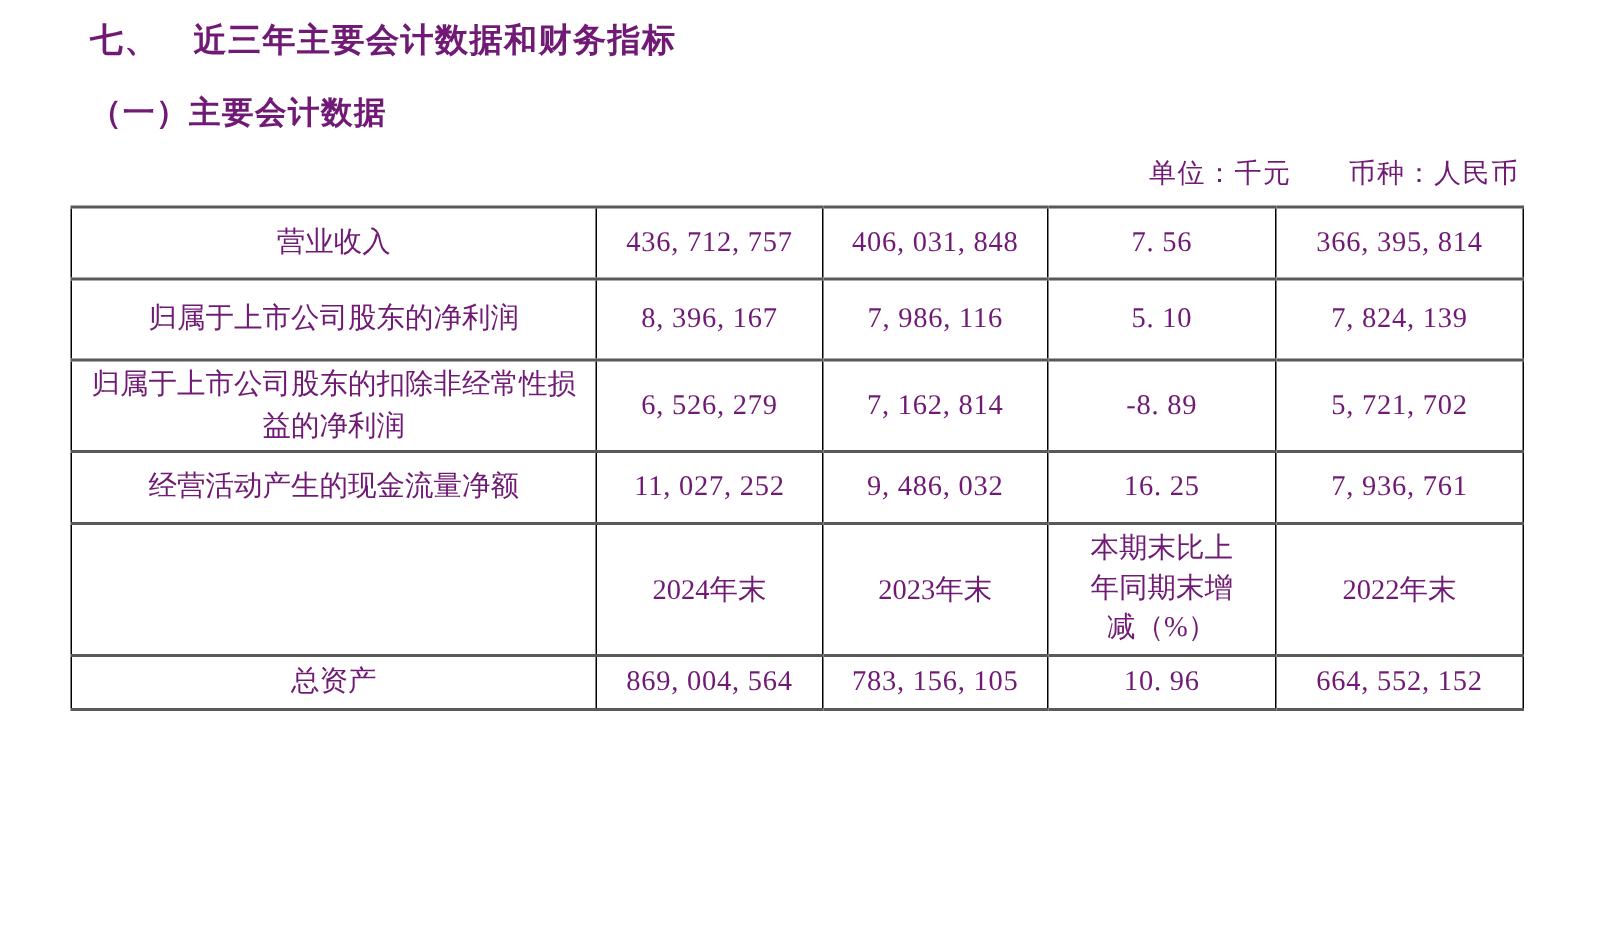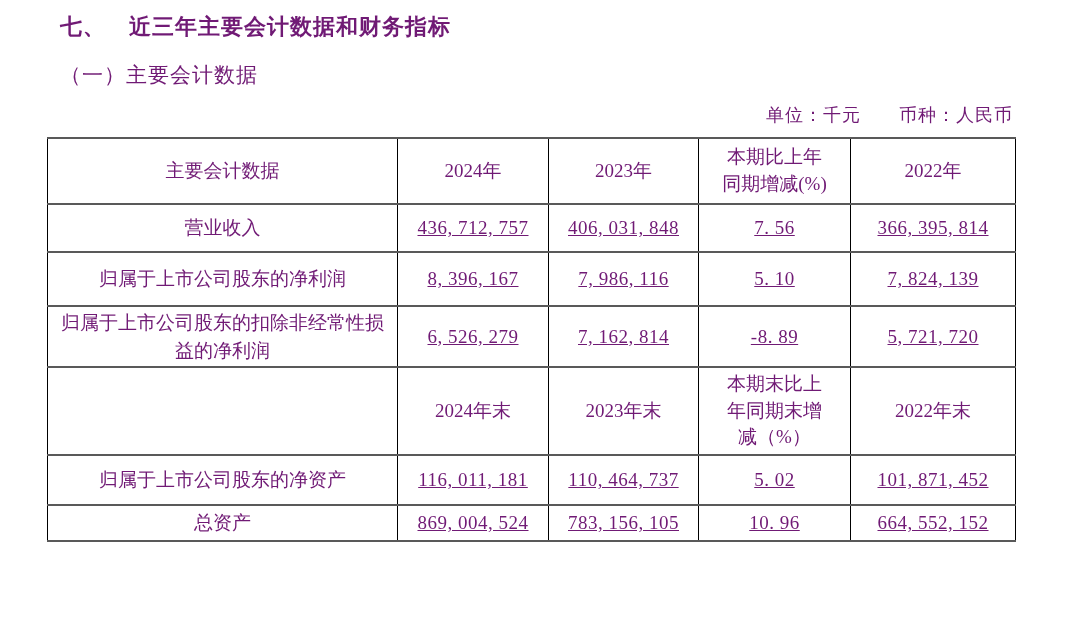--- a/index.html
+++ b/index.html
@@ -10,21 +10,21 @@
     color:#701a75;
     font-family:"Liberation Serif","DejaVu Serif",serif;
     overflow:hidden;
   }
   .h1 {
     position:absolute; left:60px; top:12px;
     font-size:22px; font-weight:bold; letter-spacing:1px;
   }
   .h2 {
     position:absolute; left:60px; top:61px;
-    font-size:21px; font-weight:normal; letter-spacing:1px;
+    font-size:21px; font-weight:bold; letter-spacing:1px;
   }
   .unit-note {
     position:absolute; left:47px; top:103px; width:966px;
     text-align:right; font-size:18px; letter-spacing:1px;font-family:Liberation Serif, serif;
   }
   table.main {
     position:absolute; left:47px; top:137px;
     width:968px;
     border-collapse:collapse;
     table-layout:fixed;
@@ -42,48 +42,40 @@
   }
   table.main { border:1px solid #000; }
   td.label {
     text-align:left;
     padding:2px 10px 2px 12px;
     font-size:21px;
     line-height:1.45;
   }
   td.hdr { font-size:21px; }
   td.chg-hdr { white-space:pre-line; line-height:1.4; }
-  td.num { font-size:19px; letter-spacing:0.5px;text-decoration:underline; }
+  td.num { font-size:19px; letter-spacing:0.5px; }
 </style>
 </head>
 <body>
 
 <div class="page">
 
   <div class="h1">七、　近三年主要会计数据和财务指标</div>
   <div class="h2">（一）主要会计数据</div>
   <div class="unit-note">单位：千元　　币种：人民币</div>
 
   <table class="main">
     <colgroup>
       <col style="width:350px">
         <col style="width:151px">
         <col style="width:150px">
         <col style="width:152px">
         <col style="width:165px">
     </colgroup>
     <tbody>
-      <tr style="height:66px">
-        <td class="hdr">主要会计数据</td>
-        <td class="hdr">2024年</td>
-        <td class="hdr">2023年</td>
-        <td class="hdr chg-hdr">本期比上年
-同期增减(%)</td>
-        <td class="hdr">2022年</td>
-      </tr>
 
       <tr style="height:48px">
         <td class="label">营业收入</td>
         <td class="num">436, 712, 757</td>
         <td class="num">406, 031, 848</td>
         <td class="num">7. 56</td>
         <td class="num">366, 395, 814</td>
       </tr>
 
       <tr style="height:54px">
@@ -92,44 +84,44 @@
         <td class="num">7, 986, 116</td>
         <td class="num">5. 10</td>
         <td class="num">7, 824, 139</td>
       </tr>
 
       <tr style="height:56px">
         <td class="label">归属于上市公司股东的扣除非经常性损益的净利润</td>
         <td class="num">6, 526, 279</td>
         <td class="num">7, 162, 814</td>
         <td class="num">-8. 89</td>
-        <td class="num">5, 721, 720</td>
+        <td class="num">5, 721, 702</td>
       </tr>
 
+      <tr style="height:48px">
+        <td class="label">经营活动产生的现金流量净额</td>
+        <td class="num">11, 027, 252</td>
+        <td class="num">9, 486, 032</td>
+        <td class="num">16. 25</td>
+        <td class="num">7, 936, 761</td>
+      </tr>
 
       <tr style="height:88px">
         <td class="hdr"></td>
         <td class="hdr">2024年末</td>
         <td class="hdr">2023年末</td>
         <td class="hdr chg-hdr">本期末比上
 年同期末增
 减（%）</td>
         <td class="hdr">2022年末</td>
       </tr>
 
-      <tr style="height:50px">
-        <td class="label">归属于上市公司股东的净资产</td>
-        <td class="num">116, 011, 181</td>
-        <td class="num">110, 464, 737</td>
-        <td class="num">5. 02</td>
-        <td class="num">101, 871, 452</td>
-      </tr>
 
       <tr style="height:36px">
         <td class="label">总资产</td>
-        <td class="num">869, 004, 524</td>
+        <td class="num">869, 004, 564</td>
         <td class="num">783, 156, 105</td>
         <td class="num">10. 96</td>
         <td class="num">664, 552, 152</td>
       </tr>
     </tbody>
   </table>
 </div>
 
 </body></html>

